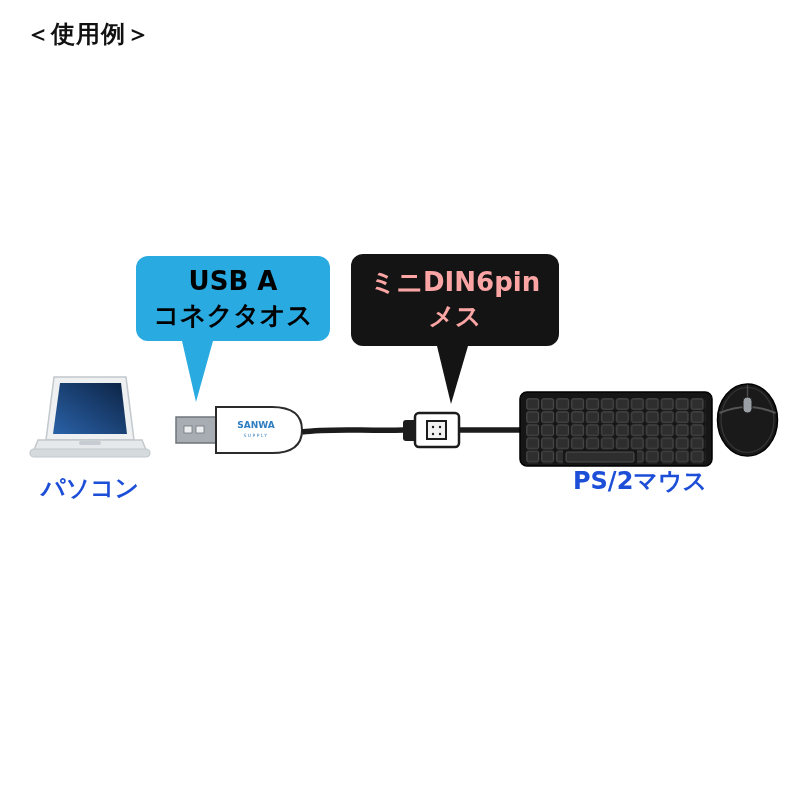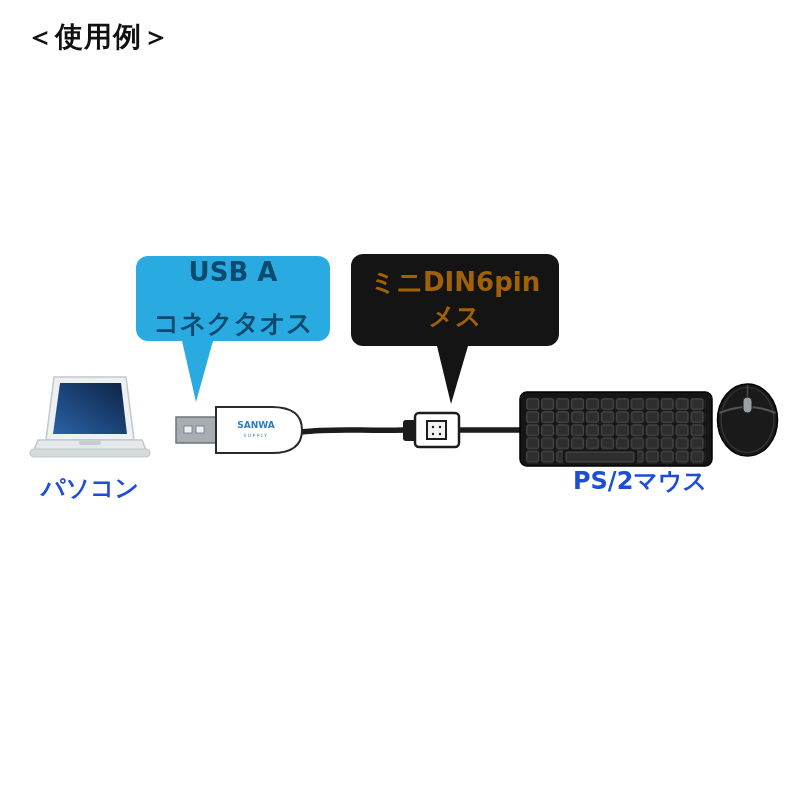--- a/index.html
+++ b/index.html
@@ -1,21 +1,21 @@
 <!DOCTYPE html>
 <html><head>
 <meta charset="utf-8">
 <style>
   html,body{margin:0;padding:0;background:#fff;}
   .stage{
     position:relative;width:800px;height:800px;background:#ffffff;overflow:hidden;
     font-family:"DejaVu Sans","Liberation Sans",sans-serif;color:#111;
   }
   .title{
-    position:absolute;left:26px;top:18px;font-size:28px;font-weight:bold;
+    position:absolute;left:26px;top:18px;font-size:24px;font-weight:bold;
     letter-spacing:1px;color:#111;
   }
   .illustration{position:absolute;left:0;top:0;width:800px;height:800px;}
   .bubble{
     position:absolute;border-radius:12px;color:#fff;font-weight:bold;text-align:center;
     display:flex;flex-direction:column;justify-content:center;line-height:1.3;
     background:var(--bubble-color);
   }
   .bubble::after{
     content:"";position:absolute;top:100%;width:0;height:0;
@@ -89,26 +89,26 @@
 
     <g>
       <ellipse cx="747.5" cy="420" rx="30" ry="36" fill="#1a1a1a" stroke="#000000" stroke-width="1.5"></ellipse>
       <ellipse cx="747.5" cy="420" rx="26.5" ry="32.5" fill="none" stroke="#3a3a3a" stroke-width="1.2" opacity="0.9"></ellipse>
       <path d="M719.5,413 Q747.5,401 775.5,413" fill="none" stroke="#555555" stroke-width="2"></path>
       <line x1="747.5" y1="385" x2="747.5" y2="398" stroke="#4a4a4a" stroke-width="1.5"></line>
       <rect x="743" y="397" width="9" height="16" rx="4.5" fill="#9aa0a5" stroke="#1a1a1a" stroke-width="1"></rect>
     </g>
   </svg>
 
-  <div class="bubble bubble-usb" style="--bubble-color: #29abe2; color: #0c4a6e; justify-content: space-between;">
+  <div class="bubble bubble-usb" style="--bubble-color: #29abe2; color: #000000;">
     <span>USB A</span>
     <span>コネクタオス</span>
   </div>
 
-  <div class="bubble bubble-din" style="--bubble-color: #141414; color: #a16207;">
+  <div class="bubble bubble-din" style="--bubble-color: #141414; color: #fca5a5;">
     <span>ミニDIN6pin</span>
     <span>メス</span>
   </div>
 
   <div class="label pc-label">パソコン</div>
 
   <div class="label periph-label">
     <div>PS/2マウス</div>
   </div>
 

